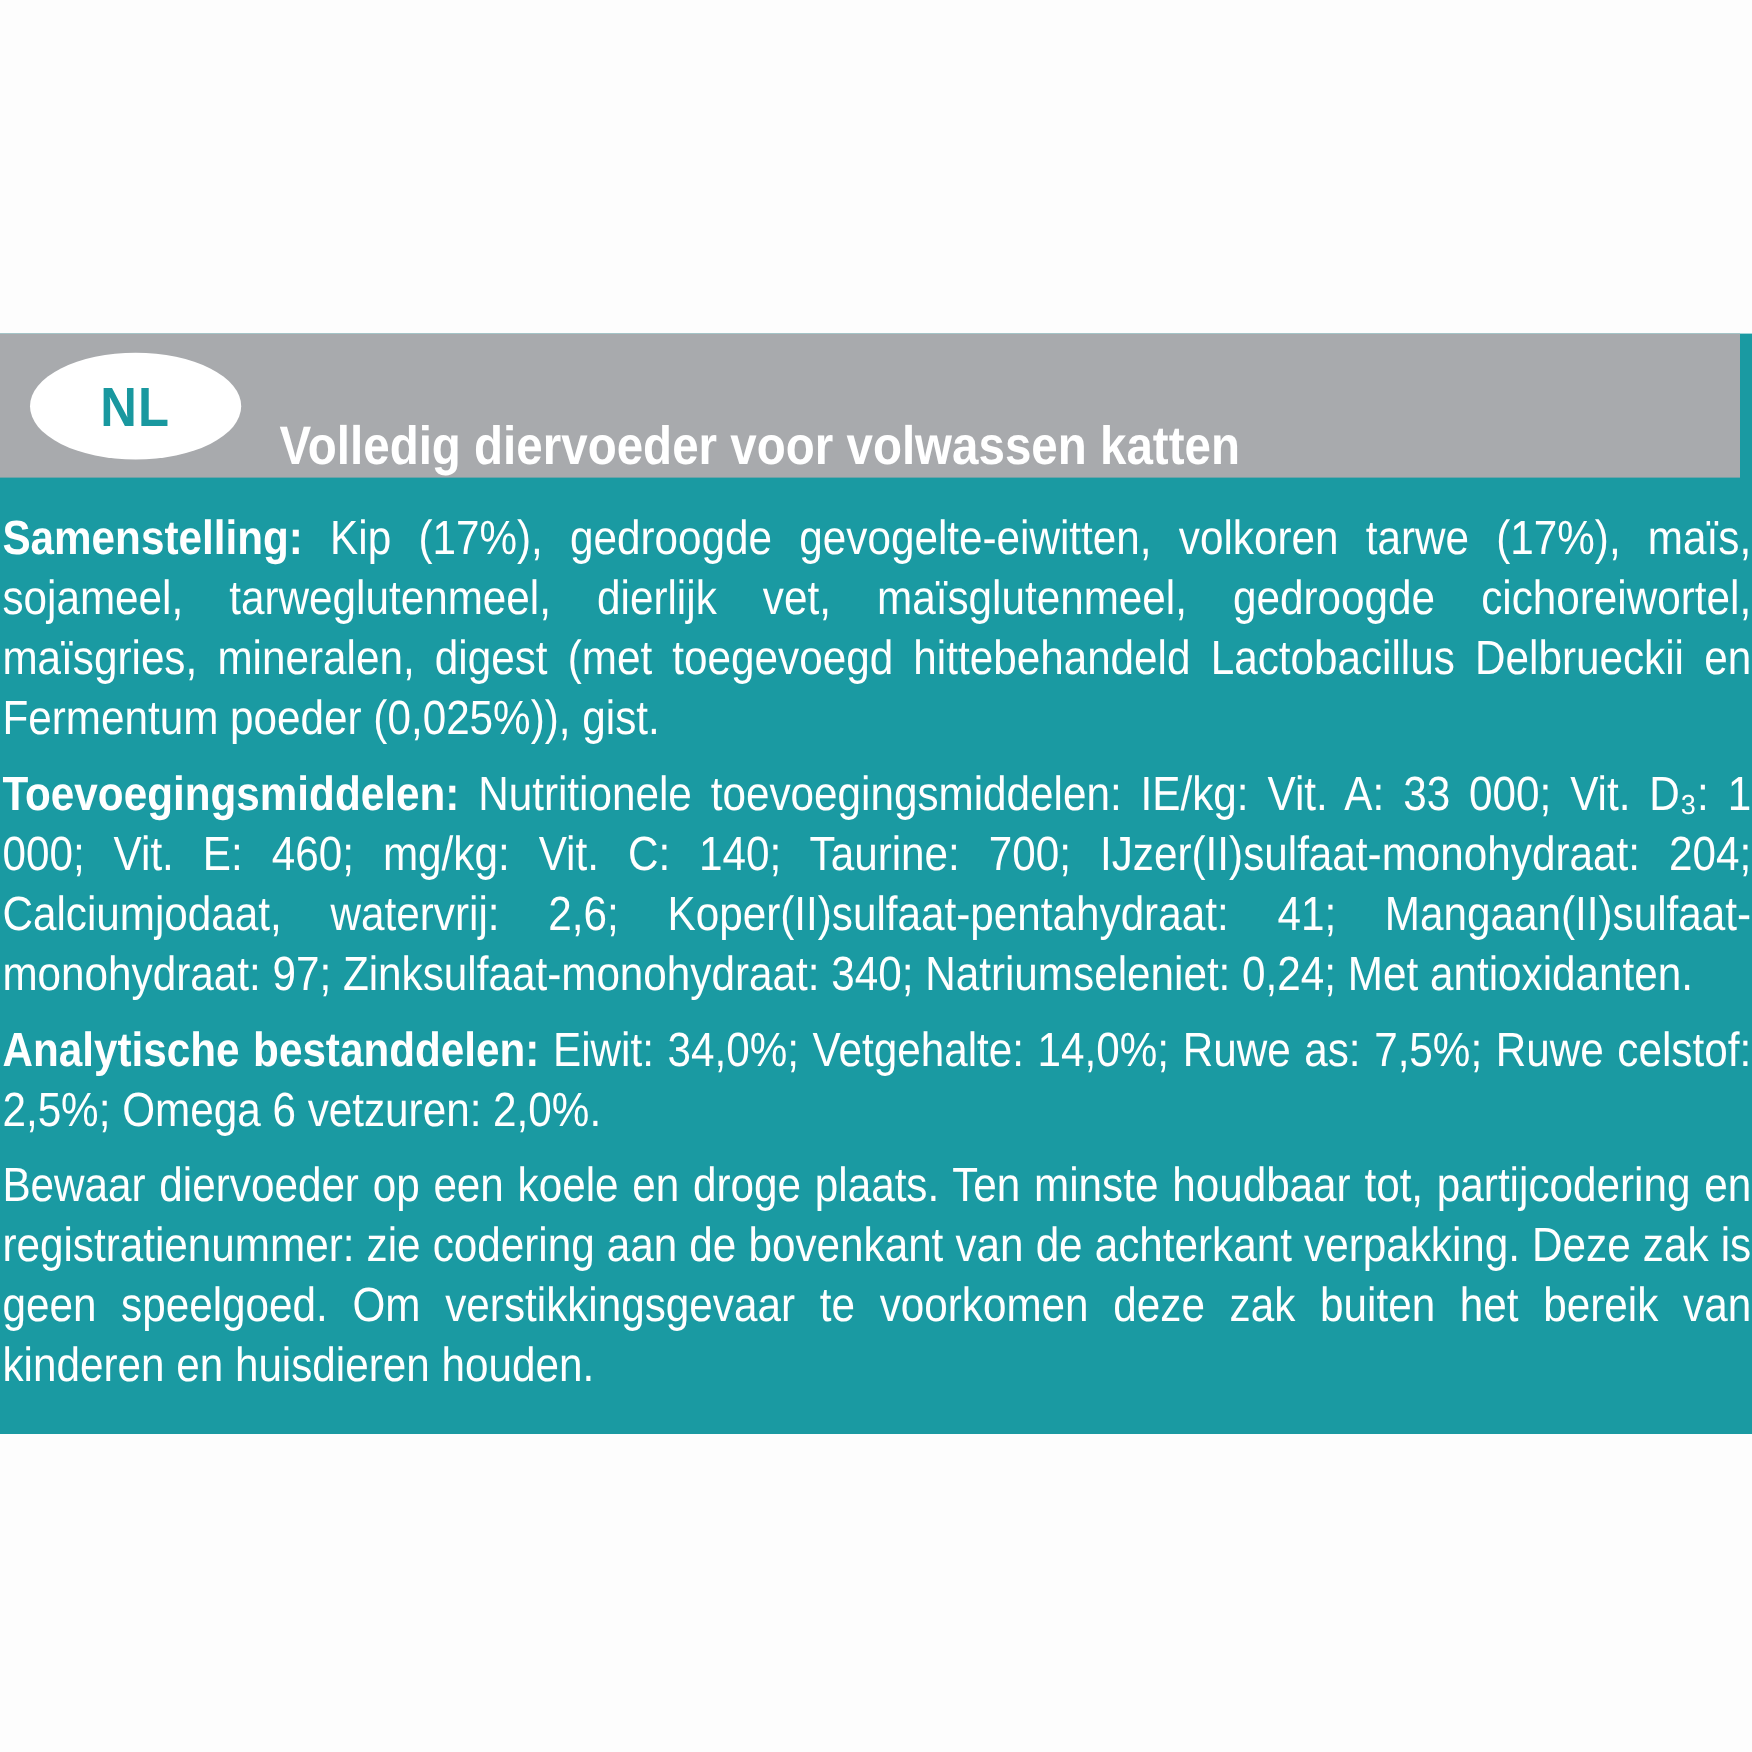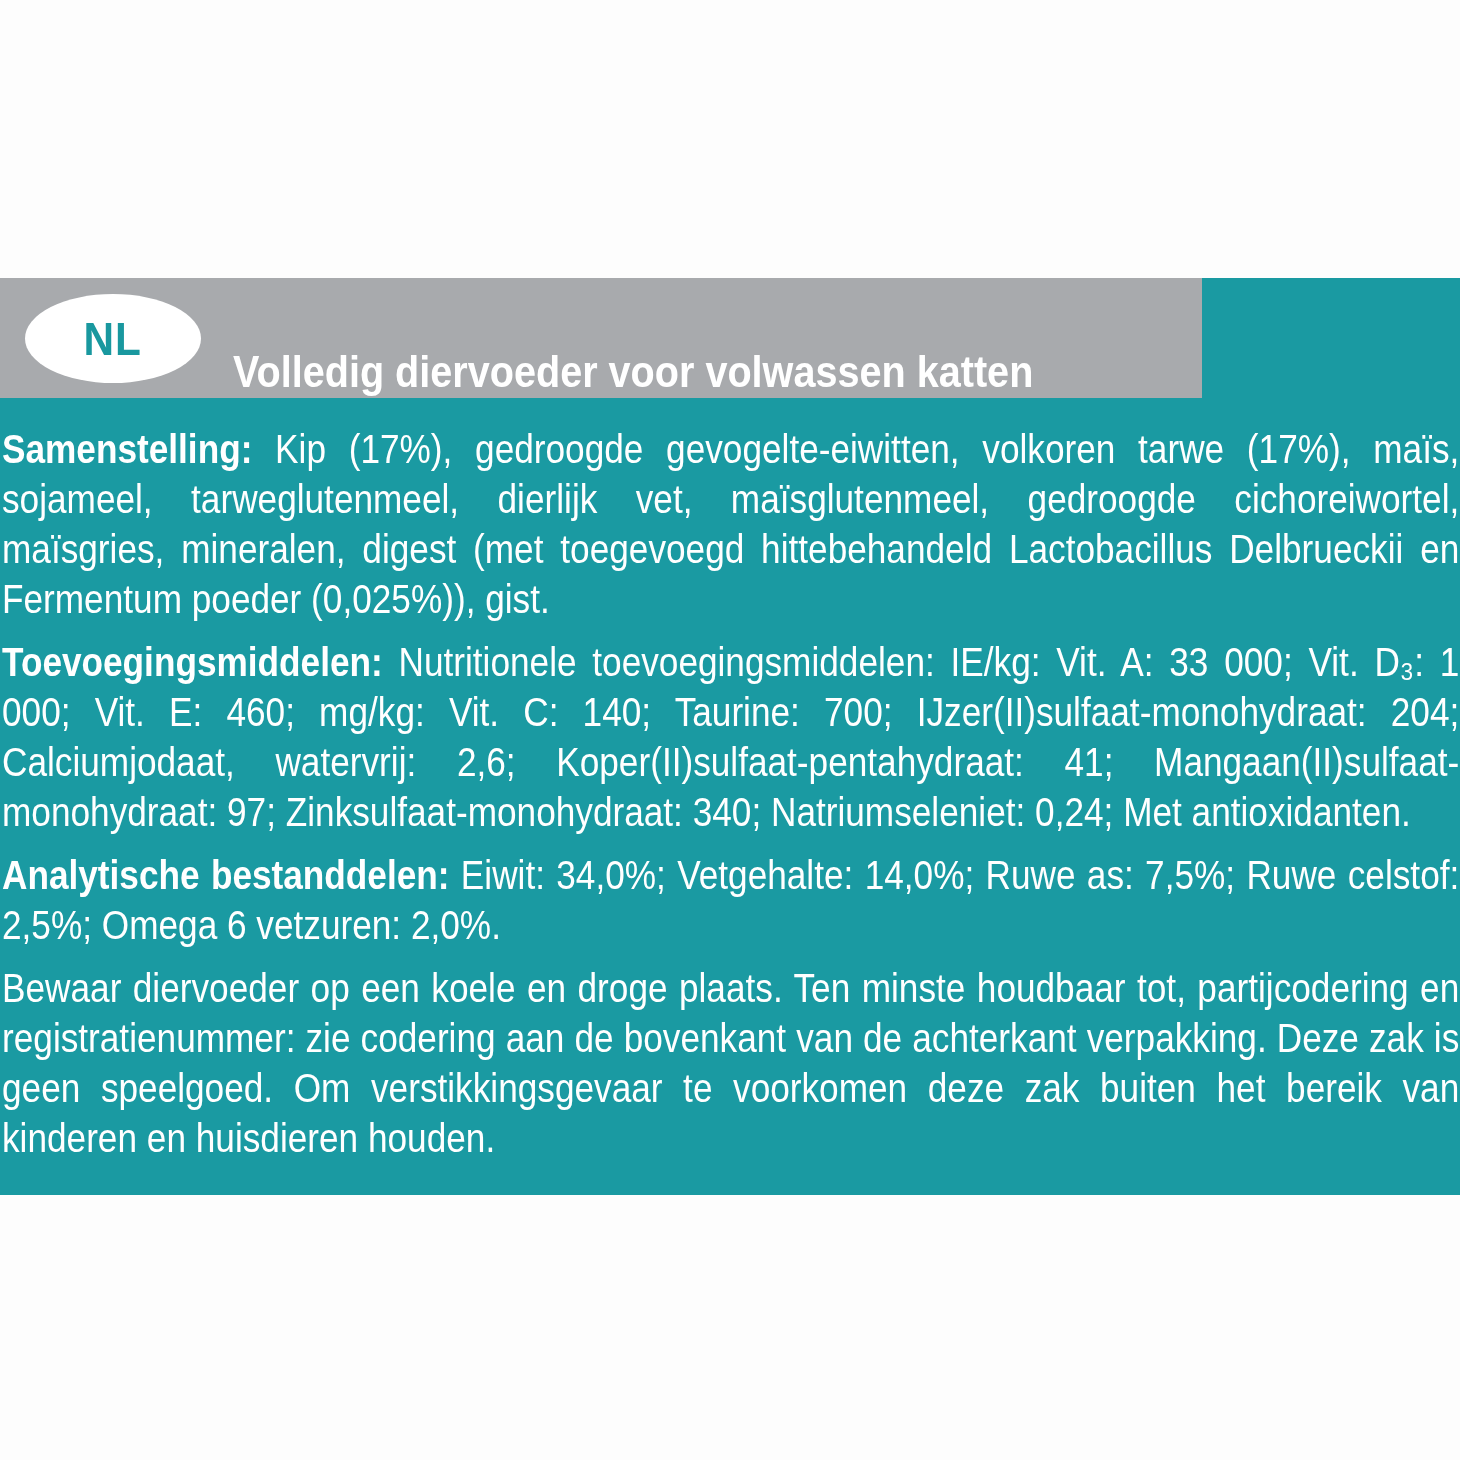--- a/index.html
+++ b/index.html
@@ -24,21 +24,21 @@
     top: 278px;
     width: 1460px;
     height: 917px;
     background: #1a9aa2;
   }
   
   .label-header {
     position: absolute;
     left: 0;
     top: 0;
-    width: 1202px;
+    width: 1450px;
     height: 120px;
     background: #a8aaad;
   }
   .lang-badge {
     position: absolute;
     left: 25px;
     top: 16px;
     width: 176px;
     height: 89px;
     background: #ffffff;

